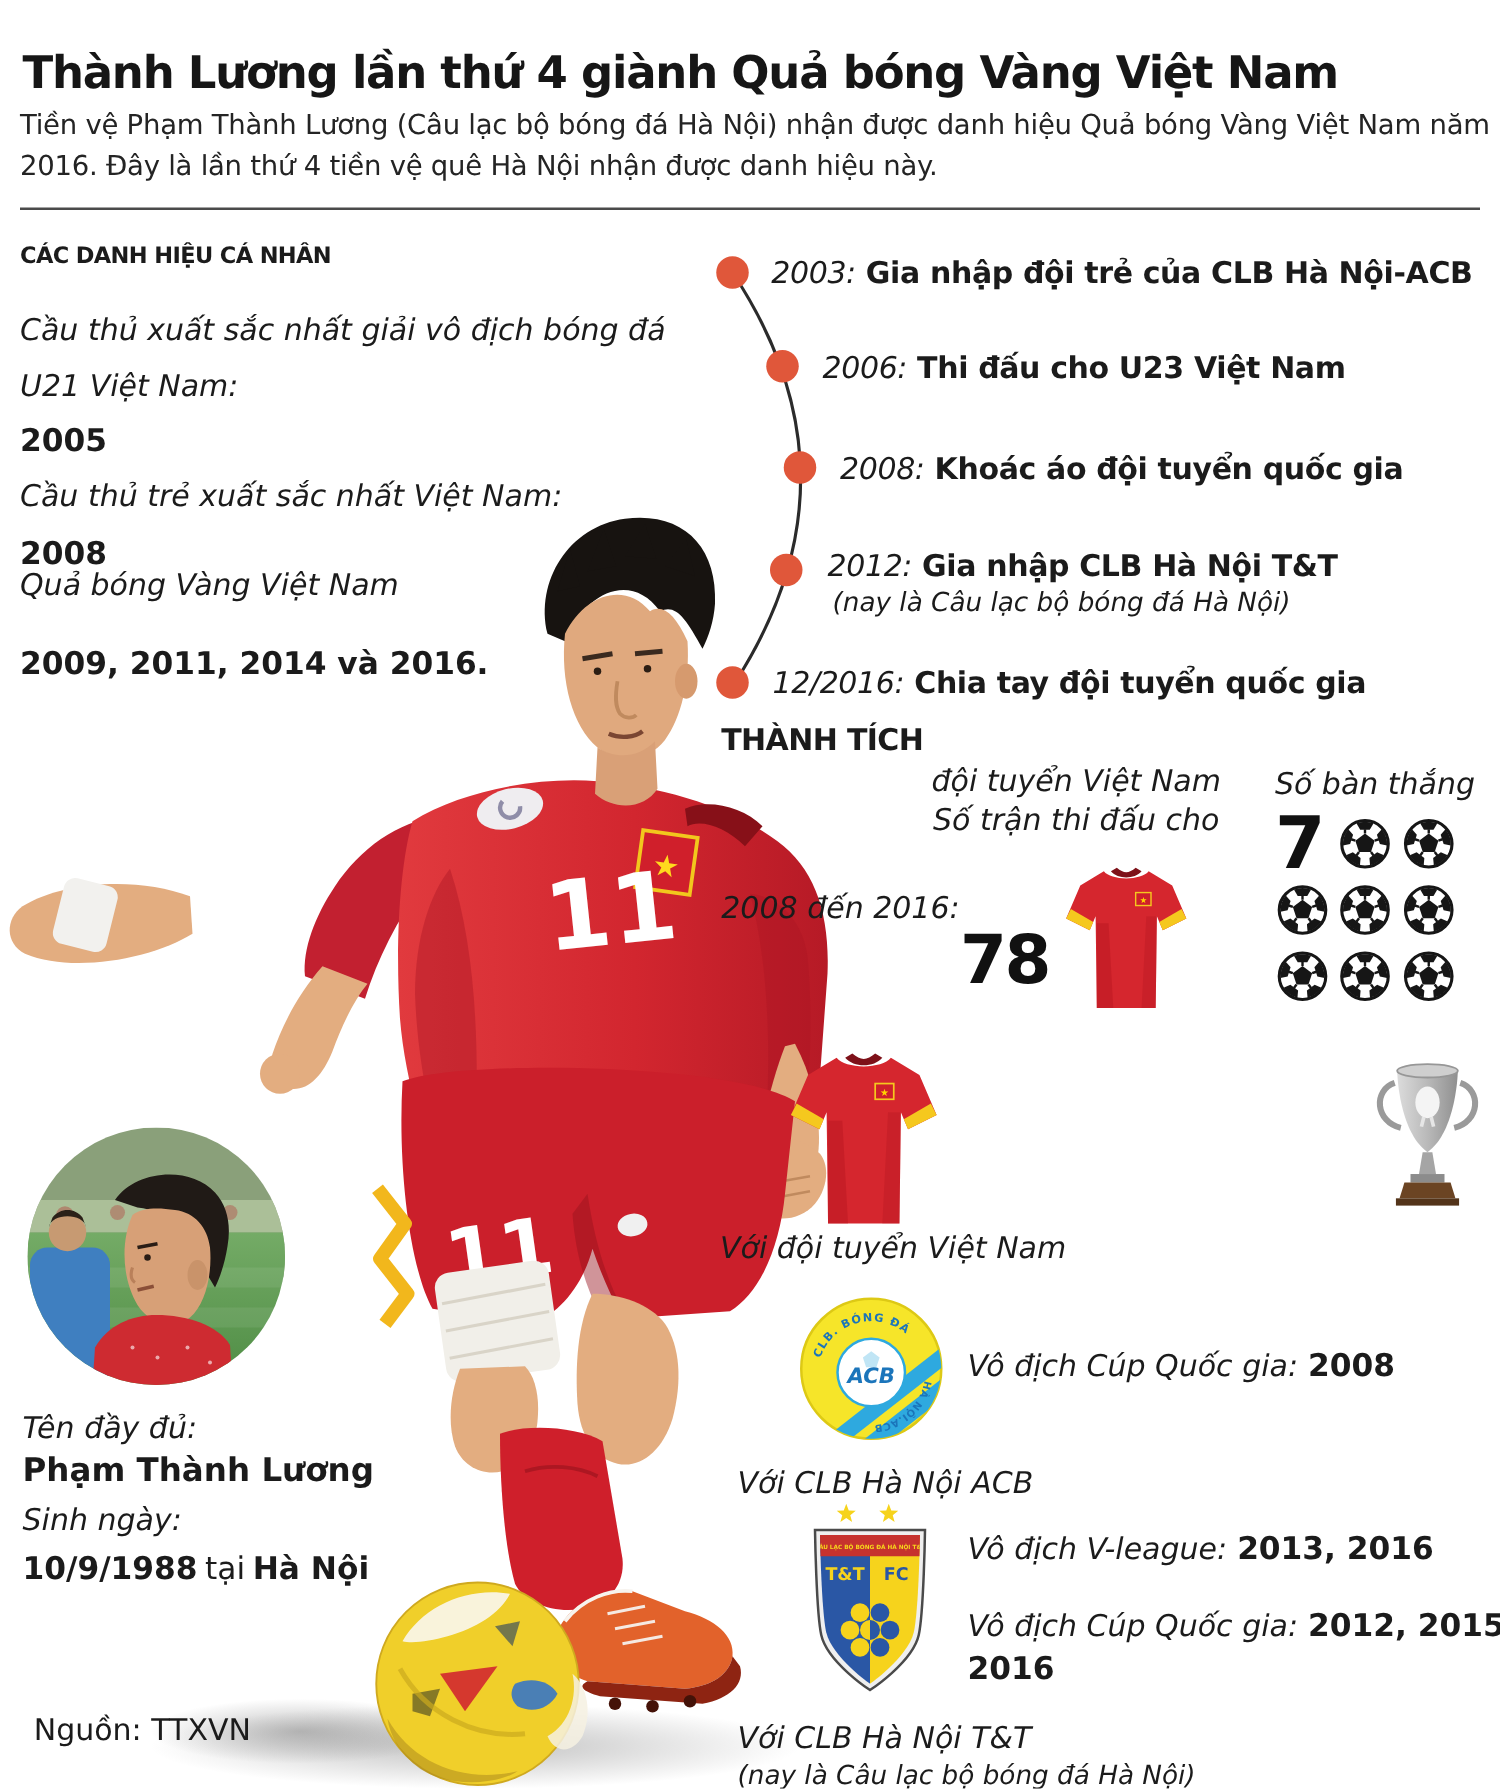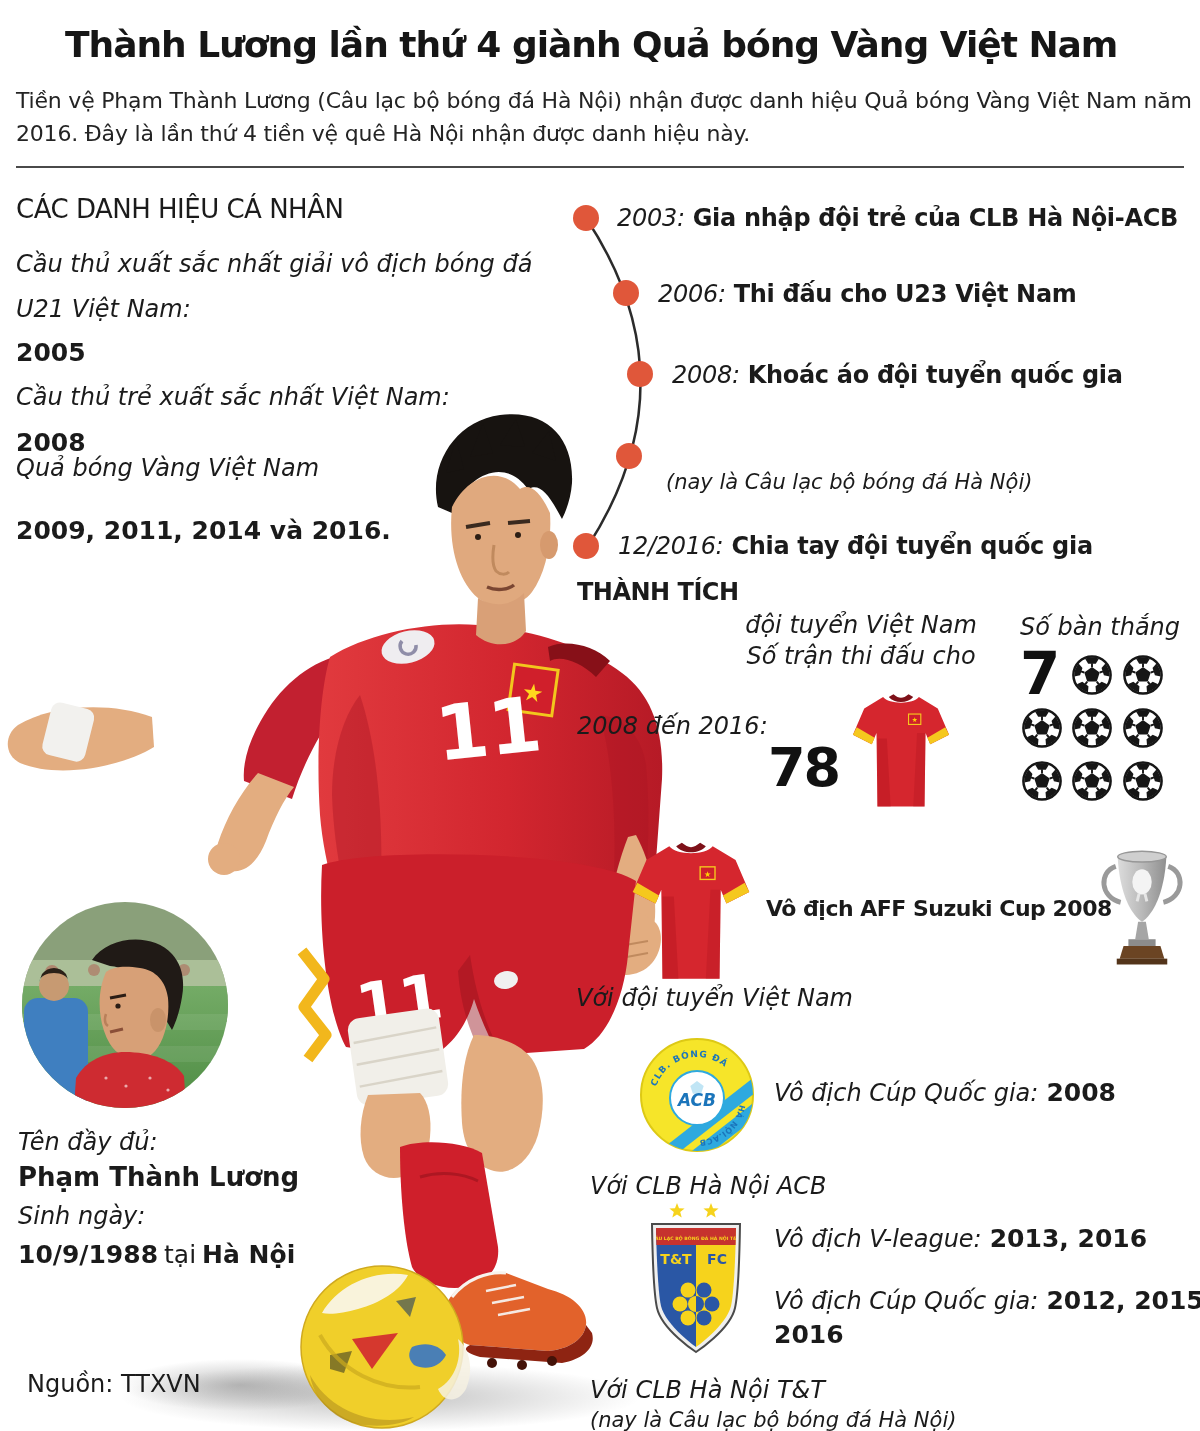--- a/index.html
+++ b/index.html
@@ -3,24 +3,24 @@
 <meta charset="utf-8">
 <style>
   html,body{margin:0;padding:0;background:#ffffff;}
   #canvas{
     position:relative;width:1200px;height:1431px;background:#ffffff;
     font-family:"DejaVu Sans","Liberation Sans",sans-serif;color:#1b1b1b;overflow:hidden;
   }
   .abs{position:absolute;}
   .it{font-style:italic;}
   .b{font-weight:bold;}
-  .title{left:18px;top:24px;font-size:36px;font-weight:bold;letter-spacing:-1px;color:#161616;white-space:nowrap;margin-left:47px;}
+  .title{left:18px;top:38px;font-size:36px;font-weight:bold;letter-spacing:-1px;color:#161616;white-space:nowrap;}
   .subtitle{left:16px;top:84px;width:1176px;font-size:22px;line-height:1.5;letter-spacing:-0.2px;color:#242424;}
   .divider{left:16px;top:166px;width:1168px;height:2px;background:#4a4a4a;}
-  .pt-heading{left:16px;top:194px;font-size:26px;font-weight:normal;letter-spacing:-0.5px;text-align:right;}
+  .pt-heading{left:16px;top:194px;font-size:18px;font-weight:bold;letter-spacing:-0.5px;text-align:right;}
   .pt-line{left:16px;font-size:24px;white-space:nowrap;}
   .pt-line.b{font-size:25px;}
   .tl-dot{width:26px;height:26px;border-radius:50%;background:#e0573a;}
   .ev{font-size:24px;letter-spacing:-0.3px;white-space:nowrap;z-index:3;}
   .ev .b{margin-left:8px;}
   .ev-note{font-size:21px;font-style:italic;white-space:nowrap;z-index:3;}
   .sec-heading{left:577px;top:578px;font-size:24px;font-weight:bold;letter-spacing:-0.5px;}
   .stat-label{font-size:24px;font-style:italic;text-align:center;line-height:1.3;}
   .period{left:577px;top:712px;font-size:24px;font-style:italic;}
   .big-num{font-weight:bold;letter-spacing:-2px;color:#111;}
@@ -96,20 +96,23 @@
 
   <div class="abs ev" style="left:617px;top:204px">
     <span class="it">2003:</span><span class="b">Gia nhập đội trẻ của CLB Hà Nội-ACB</span>
   </div>
   <div class="abs ev" style="left:658px;top:280px">
     <span class="it">2006:</span><span class="b">Thi đấu cho U23 Việt Nam</span>
   </div>
   <div class="abs ev" style="left:672px;top:361px">
     <span class="it">2008:</span><span class="b">Khoác áo đội tuyển quốc gia</span>
   </div>
+  <div class="abs ev" style="left:662px;top:439px">
+    <span class="it">2012:</span><span class="b">Gia nhập CLB Hà Nội T&amp;T</span>
+  </div>
   <div class="abs ev-note" style="left:666px;top:470px">(nay là Câu lạc bộ bóng đá Hà Nội)</div>
   <div class="abs ev" style="left:618px;top:532px">
     <span class="it">12/2016:</span><span class="b">Chia tay đội tuyển quốc gia</span>
   </div>
 
   <div class="abs sec-heading z3">THÀNH TÍCH</div>
 
   <div class="abs stat-label z3" style="left:730px;top:610px;width:262px">
     <span style="display:block">đội tuyển Việt Nam</span>
     <span style="display:block">Số trận thi đấu cho</span>
@@ -145,21 +148,20 @@
       <use href="#ballsym"></use>
     </svg>
 
   <svg class="abs z2" style="left:845px;top:682px" width="112" height="132" viewBox="0 0 110 140">
       <use href="#jerseysym"></use>
     </svg>
 
   <svg class="abs z2" style="left:628px;top:828px" width="126" height="160" viewBox="0 0 110 140">
       <use href="#jerseysym"></use>
     </svg>
-  <div class="abs aff-text z3">Vô địch AFF Suzuki Cup 2008</div>
   <svg class="abs z2" style="left:1098px;top:845px" width="88" height="136" viewBox="0 0 90 140">
     <defs>
       <linearGradient id="tg" x1="0" y1="0" x2="1" y2="0">
         <stop offset="0" stop-color="#dcdcdc"></stop>
           <stop offset="0.5" stop-color="#b9b9b9"></stop>
           <stop offset="1" stop-color="#8f8f8f"></stop>
       </linearGradient>
     </defs>
     <path d="M18,22 C0,28 2,54 23,59" fill="none" stroke="#9a9a9a" stroke-width="5"></path>
     <path d="M72,22 C90,28 88,54 67,59" fill="none" stroke="#9a9a9a" stroke-width="5"></path>

